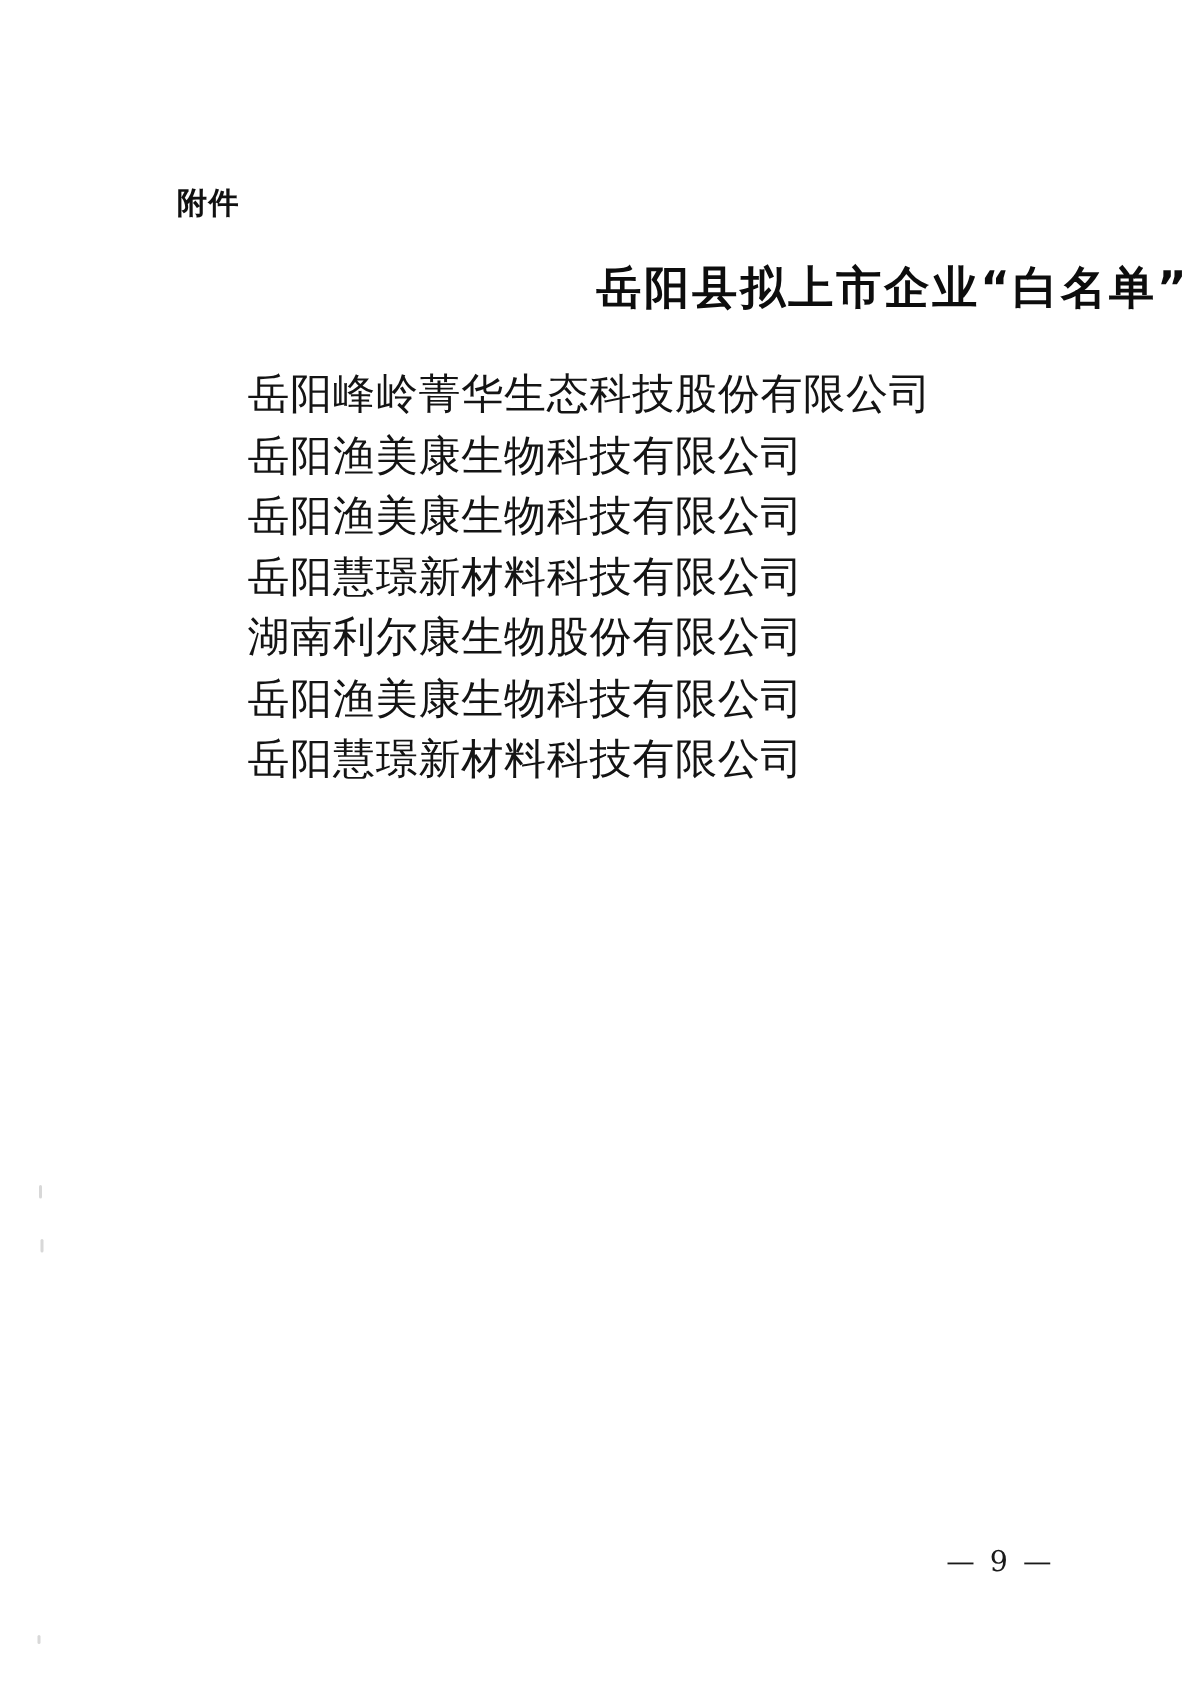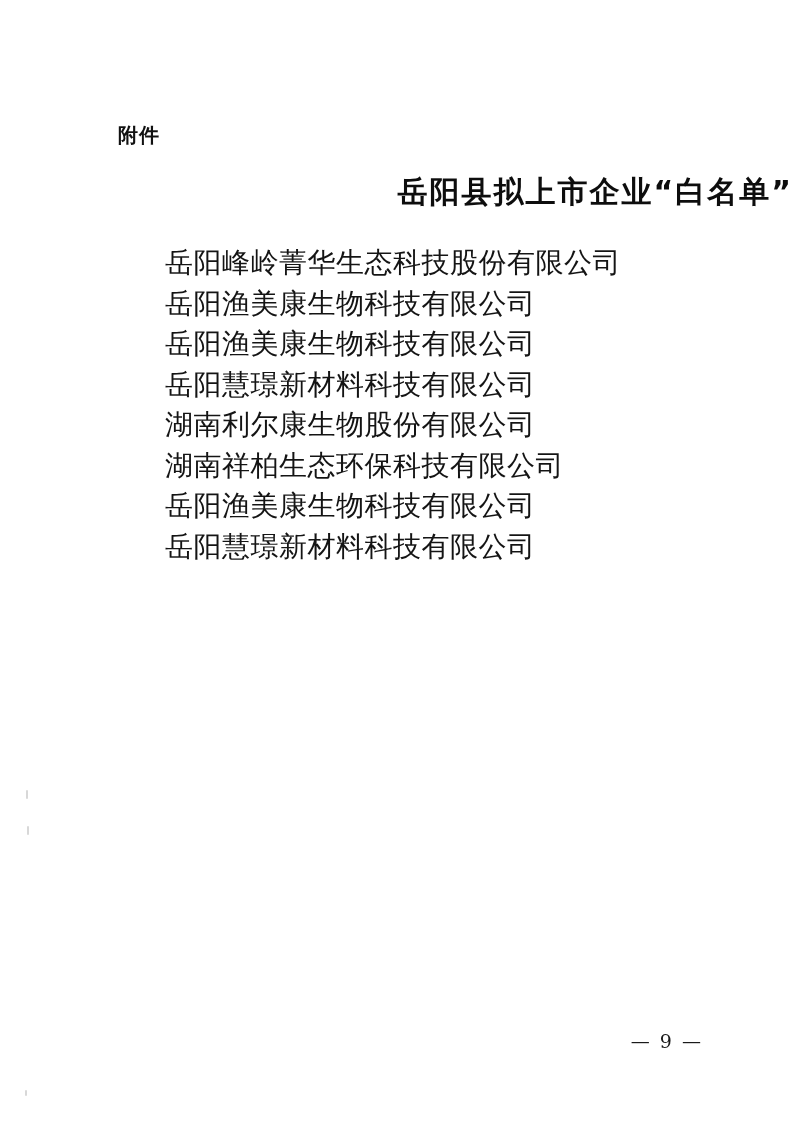--- a/index.html
+++ b/index.html
@@ -82,21 +82,20 @@
   <div class="attachment-label">附件</div>
 
   <div class="doc-title">岳阳县拟上市企业“白名单”</div>
 
   <div class="company-list">
     <div class="company-item">岳阳峰岭菁华生态科技股份有限公司</div>
     <div class="company-item">岳阳渔美康生物科技有限公司</div>
     <div class="company-item">岳阳渔美康生物科技有限公司</div>
     <div class="company-item">岳阳慧璟新材料科技有限公司</div>
     <div class="company-item">湖南利尔康生物股份有限公司</div>
-    <div class="company-item">湖南祥柏生态环保科技有限公司</div>
     <div class="company-item">岳阳渔美康生物科技有限公司</div>
     <div class="company-item">岳阳慧璟新材料科技有限公司</div>
   </div>
 
   <div class="page-number">— 9 —</div>
 
   <div class="edge-speck" style="left:26px; top:790px;"></div>
   <div class="edge-speck" style="left:27px; top:826px;"></div>
   <div class="edge-speck" style="left:25px; top:1090px; height:6px;"></div>
 

